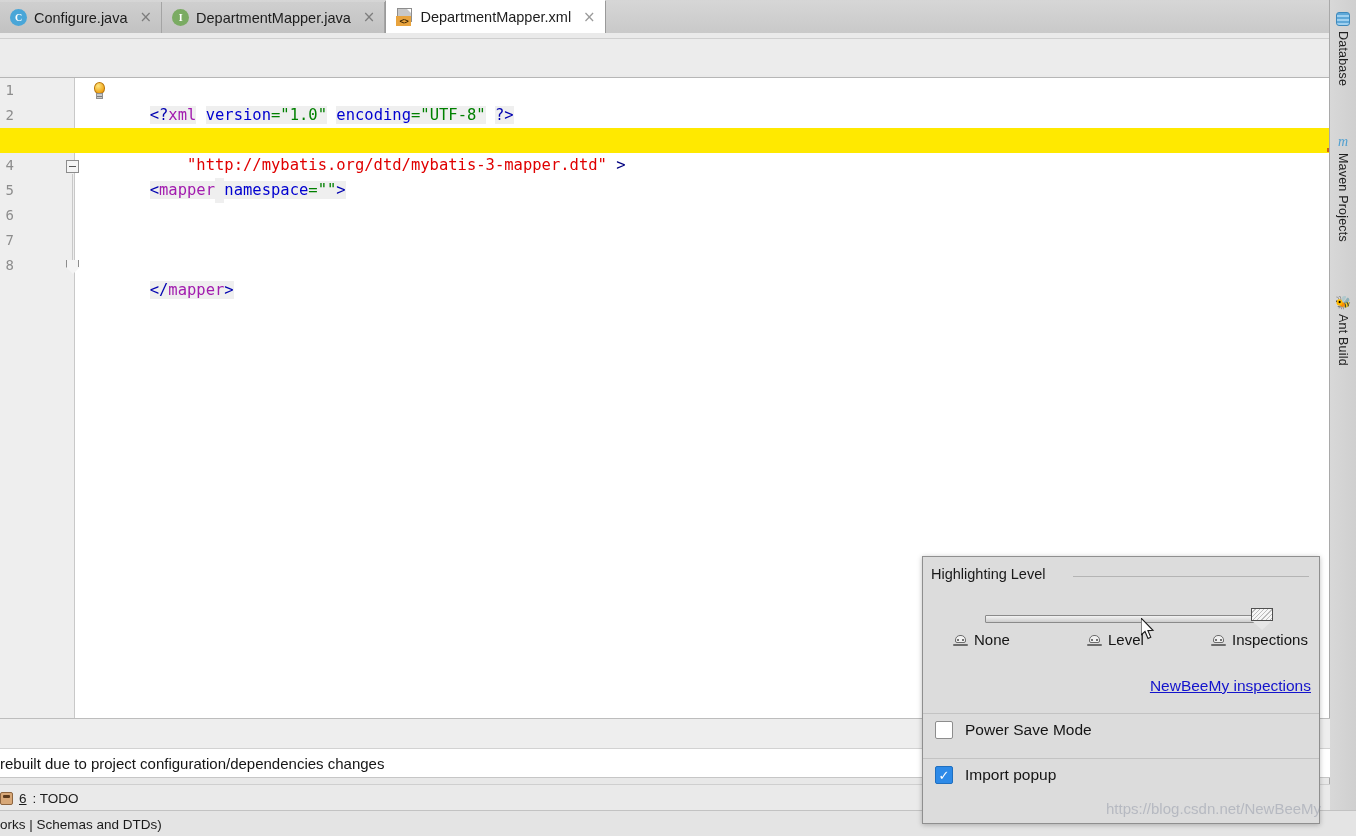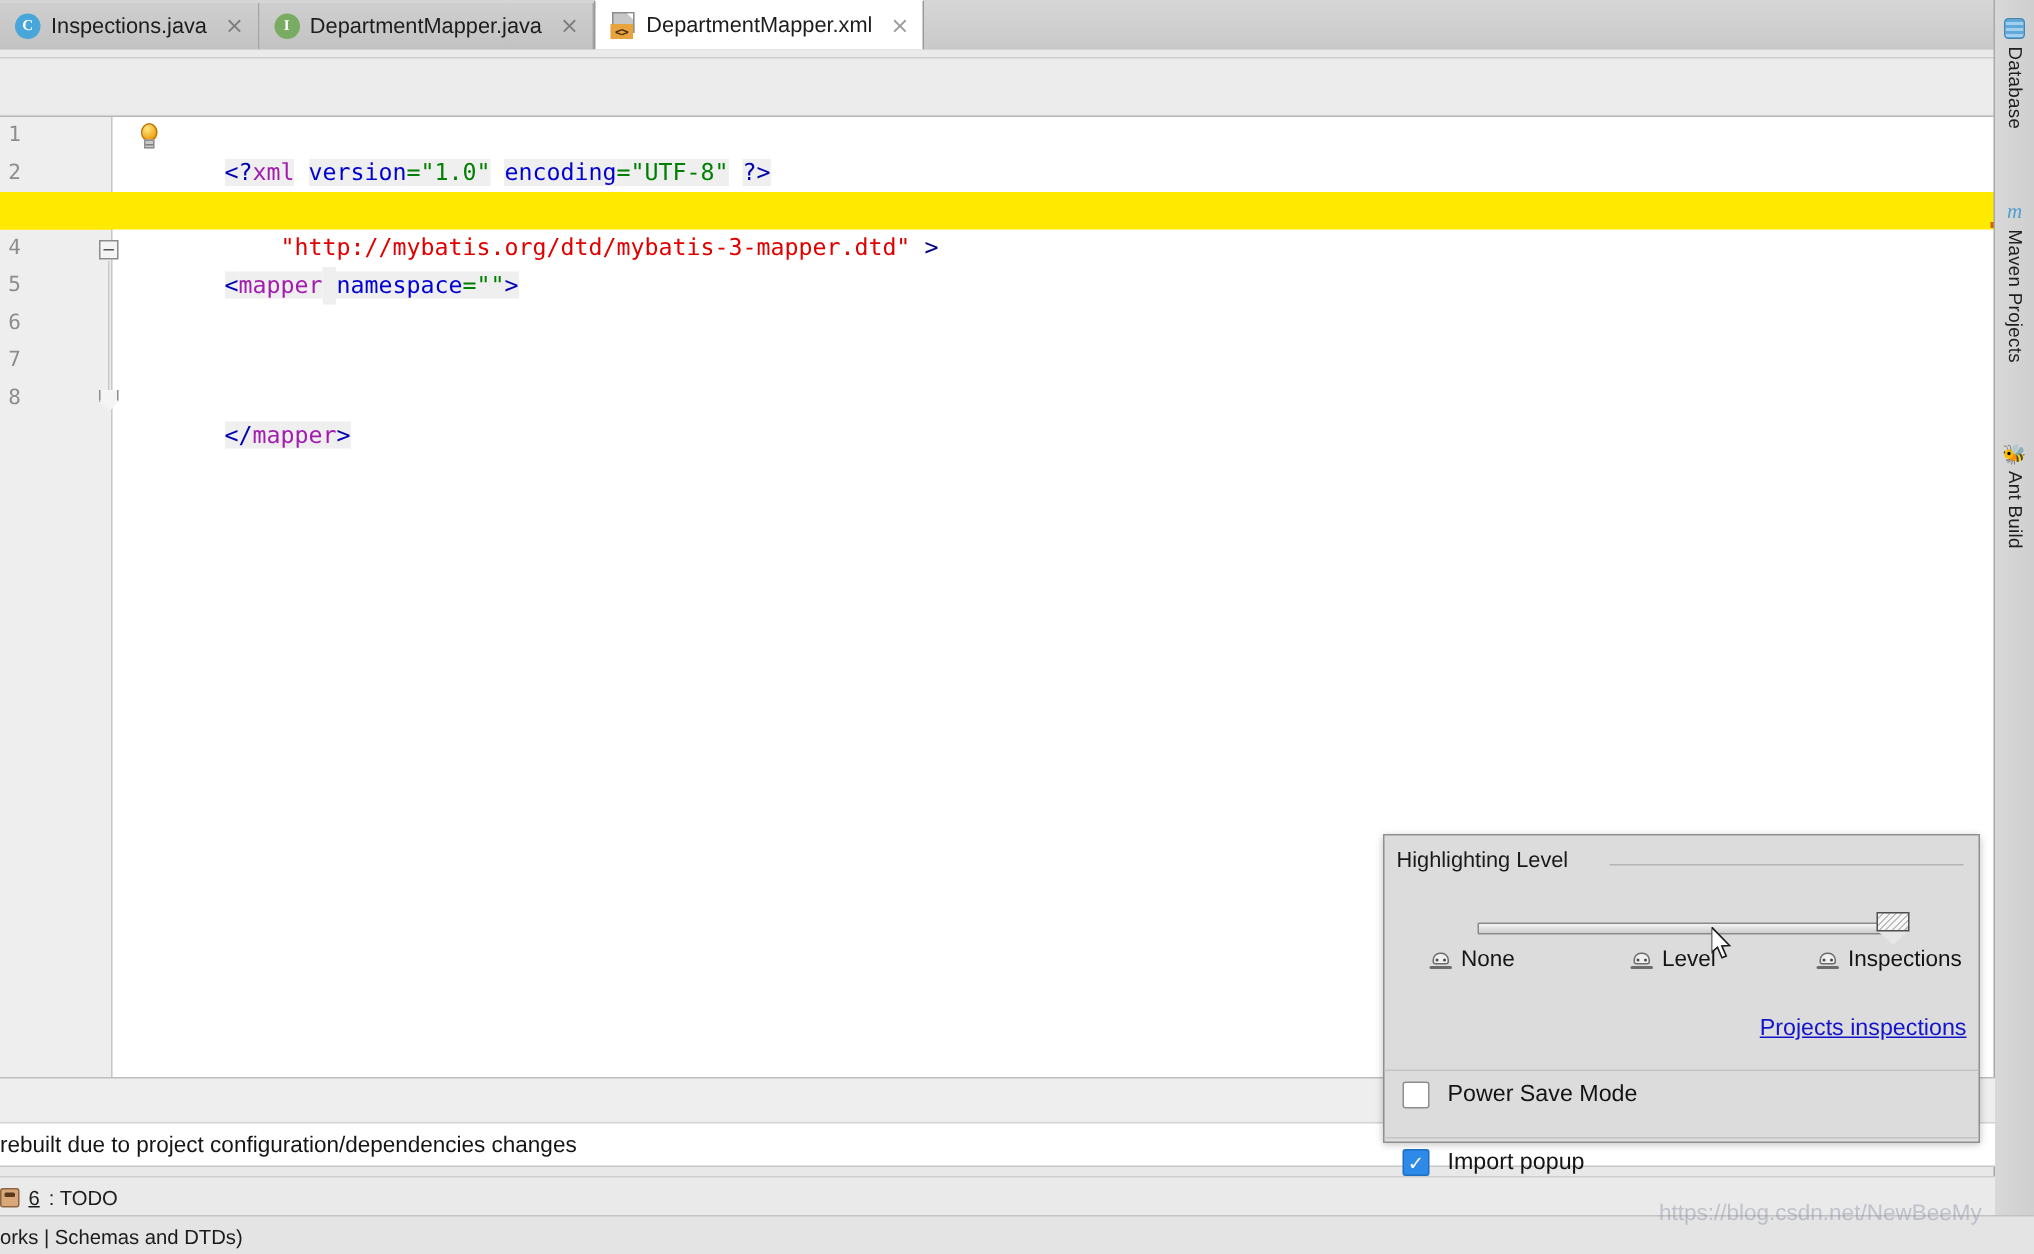--- a/index.html
+++ b/index.html
@@ -230,21 +230,21 @@
   .face-ico{
     width:17px;height:15px;position:relative;display:inline-block;
   }
   .face-ico .hat{position:absolute;left:1px;top:0;width:15px;height:5px;background:#8e8e8e;border-radius:6px 6px 0 0;}
   .face-ico .fc{position:absolute;left:3px;top:4px;width:11px;height:10px;background:#efefef;border:1px solid #7d7d7d;border-radius:3px;box-sizing:border-box;}
   .face-ico .fc:before{content:"";position:absolute;left:1px;top:2px;width:2px;height:2px;background:#3a3a3a;border-radius:50%;}
   .face-ico .fc:after{content:"";position:absolute;right:1px;top:2px;width:2px;height:2px;background:#3a3a3a;border-radius:50%;}
 
   
   .popup{
-    position:absolute;left:922px;top:556px;width:398px;height:206px;
+    position:absolute;left:922px;top:556px;width:398px;height:268px;
     background:#dcdcdc;border:1px solid #8f8f8f;box-sizing:border-box;
     box-shadow:0 1px 5px rgba(0,0,0,.25);
   }
   .pop-title{
     position:absolute;left:8px;top:9px;font-size:14.5px;color:#191919;
   }
   .pop-rule{
     position:absolute;left:150px;top:19px;right:10px;height:1px;background:#b4b4b4;
   }
   .slider-wrap{position:absolute;left:62px;top:53px;width:280px;height:16px;}
@@ -321,21 +321,21 @@
 <body>
 
 <div id="app">
 
   <div class="sliver"></div>
 
   <div class="tabbar">
 
     <div class="tab" style="margin-left:0;">
       <span class="ico-circle ico-c">C</span>
-      <span>Inspections.java</span>
+      <span>Configure.java</span>
       <span class="tclose">×</span>
     </div>
 
     <div class="tab">
       <span class="ico-circle ico-i">I</span>
       <span>DepartmentMapper.java</span>
       <span class="tclose">×</span>
     </div>
 
     <div class="tab active">
@@ -468,21 +468,21 @@
       </div>
       <div class="lvl lvl-insp">
         <span class="hat-ico">
             <span class="dome"></span>
             <span class="brim"></span>
           </span>
         <span>Inspections</span>
       </div>
     </div>
 
-    <div class="cfg-link">Projects inspections</div>
+    <div class="cfg-link">NewBeeMy inspections</div>
 
     <div class="pop-sep" style="top:156px;"></div>
     <div class="chk-row" style="top:164px;">
       <span class="cb"></span>
       <span>Power Save Mode</span>
     </div>
 
     <div class="pop-sep" style="top:201px;"></div>
     <div class="chk-row" style="top:209px;">
       <span class="cb on">✓</span>

